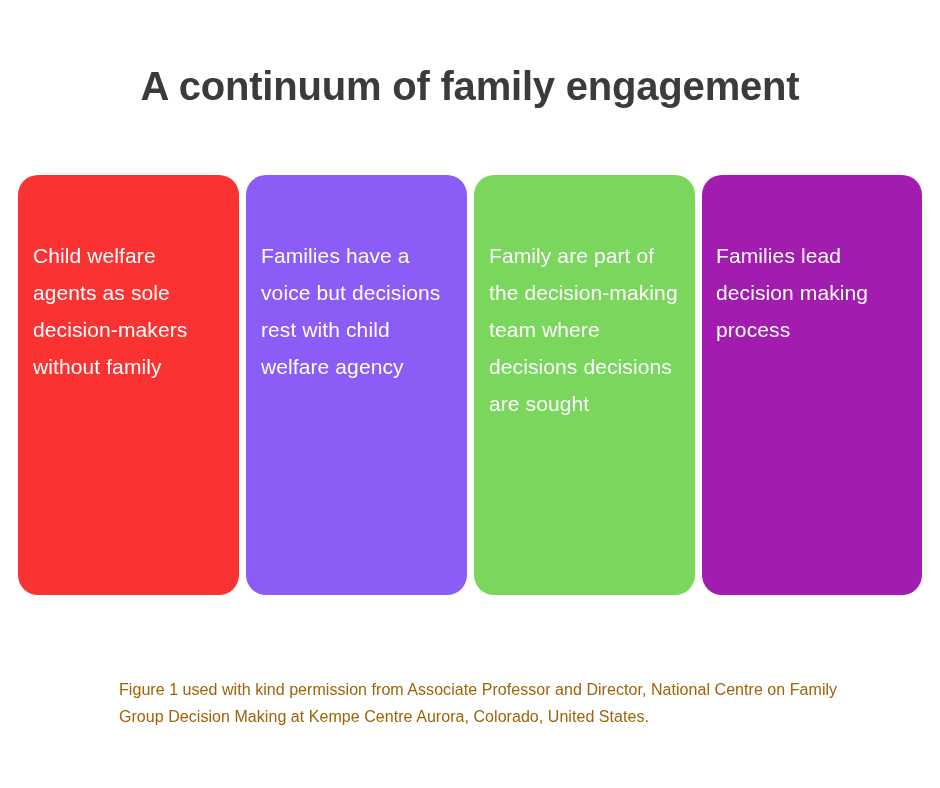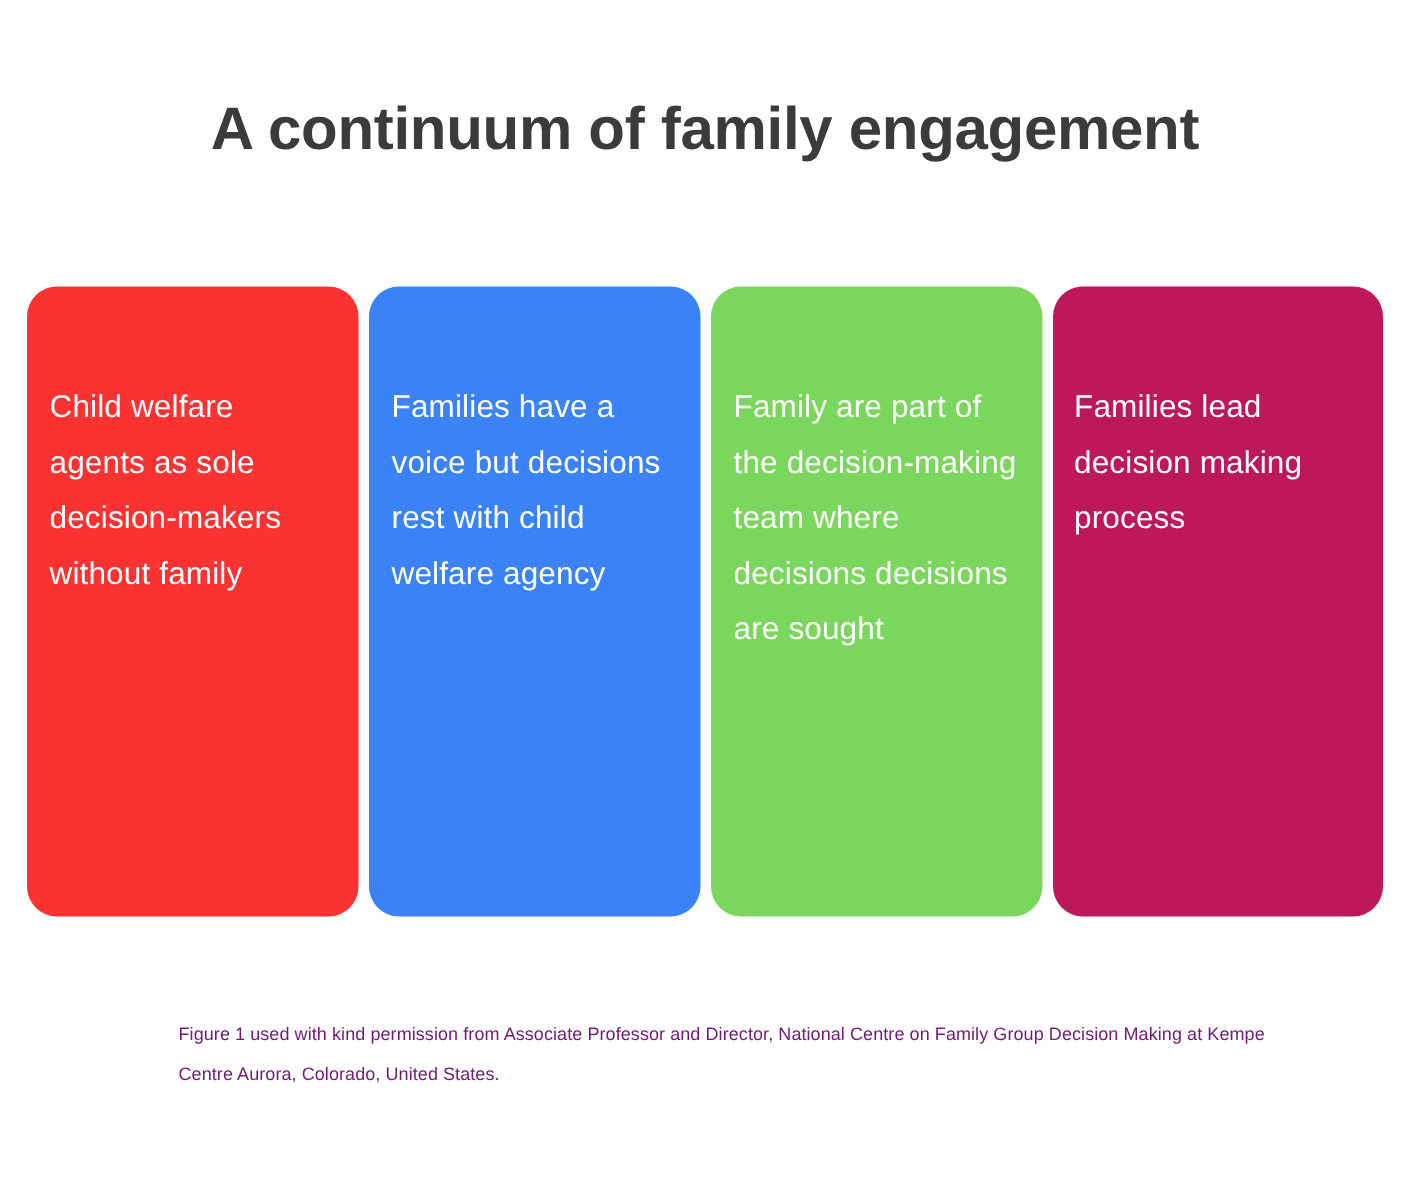--- a/index.html
+++ b/index.html
@@ -32,21 +32,21 @@
     font-size: 40px;
     font-weight: bold;
     color: #3b3b3b;
     letter-spacing: -0.2px;
     line-height: 1.2;
   }
 
   .continuum {
     position: absolute;
     left: 18px;
-    top: 191px;
+    top: 175px;
     width: 904px;
     height: 420px;
     display: flex;
     flex-direction: row;
     gap: 7px;
     align-items: stretch;
   }
 
   .card {
     flex: 1 1 0;
@@ -65,49 +65,49 @@
     letter-spacing: 0.1px;
     white-space: pre-wrap;
     word-break: normal;
   }
 
   .caption {
     position: absolute;
     left: 119px;
     top: 676px;
     width: 740px;
-    font-size: 12px;
+    font-size: 16px;
     line-height: 27px;
-    color: #701a75;
+    color: #a16207;
     letter-spacing: 0.05px;
   }
 </style>
 </head>
 <body style="background: rgb(255, 255, 255);">
 
 <div class="page">
 
   <div class="page-title">A continuum of family engagement</div>
 
   <div class="continuum">
 
     <div class="card" style="background: rgb(251, 50, 50);">
       <div class="card-text">Child welfare agents as sole decision-makers without family</div>
     </div>
 
 
-    <div class="card" style="background: #3b82f6;">
+    <div class="card" style="background: #8b5cf6;">
       <div class="card-text">Families have a voice but decisions rest with child welfare agency</div>
     </div>
 
     <div class="card" style="background: rgb(122, 214, 93);">
       <div class="card-text">Family are part of the decision-making team where decisions decisions are sought</div>
     </div>
 
-    <div class="card" style="background: #be185d; padding-left: 14px;">
+    <div class="card" style="background: #a21caf; padding-left: 14px;">
       <div class="card-text">Families lead decision making process</div>
     </div>
 
   </div>
 
   <div class="caption">Figure 1 used with kind permission from Associate Professor and Director, National Centre on Family Group Decision Making at Kempe Centre Aurora, Colorado, United States.</div>
 
 </div>
 
 </body></html>

